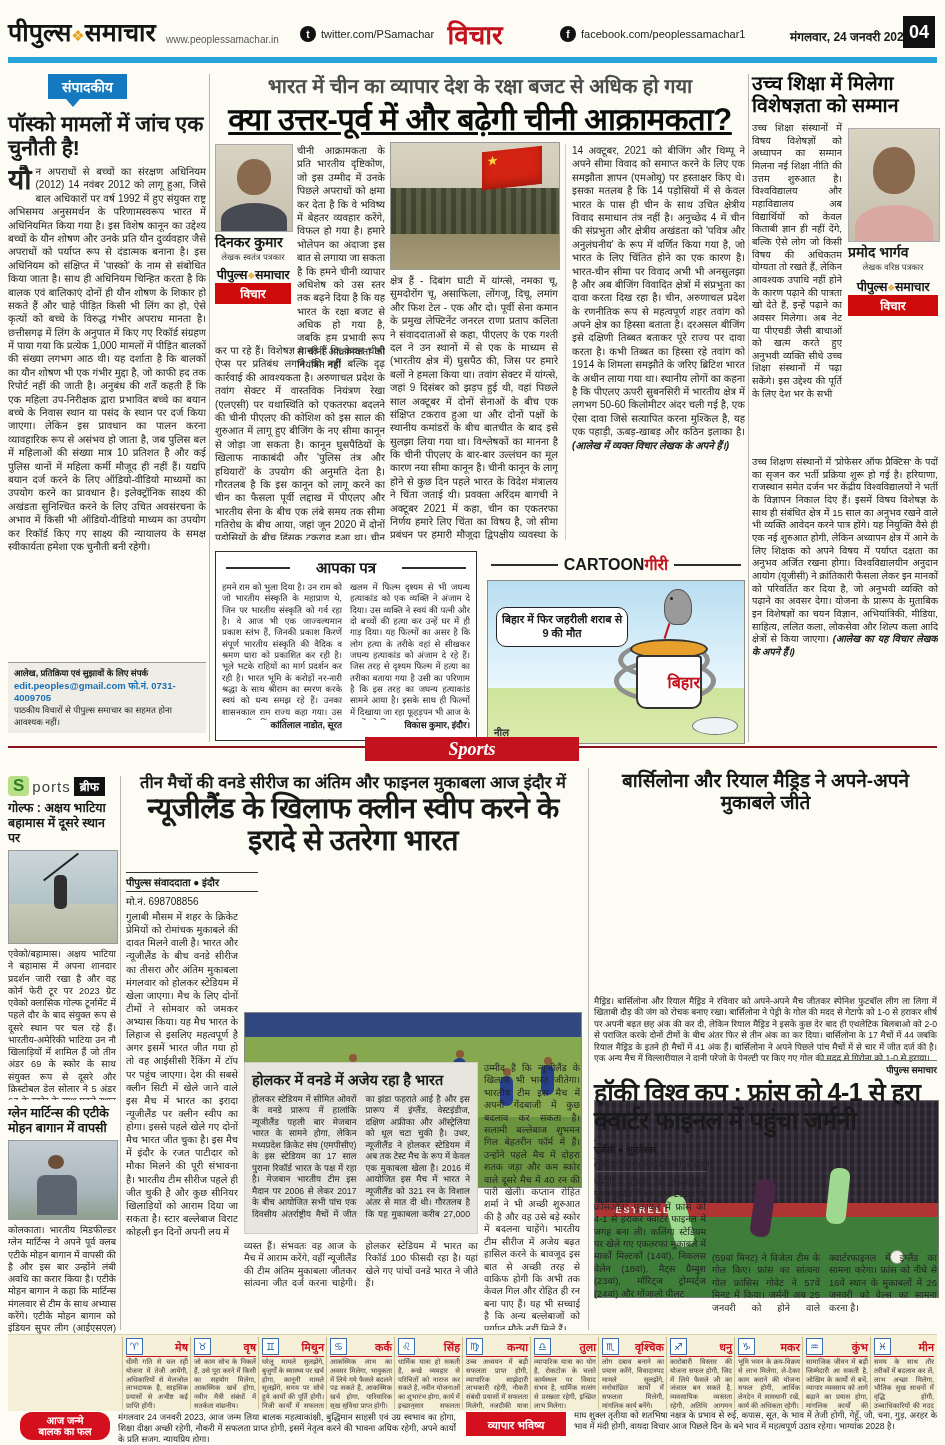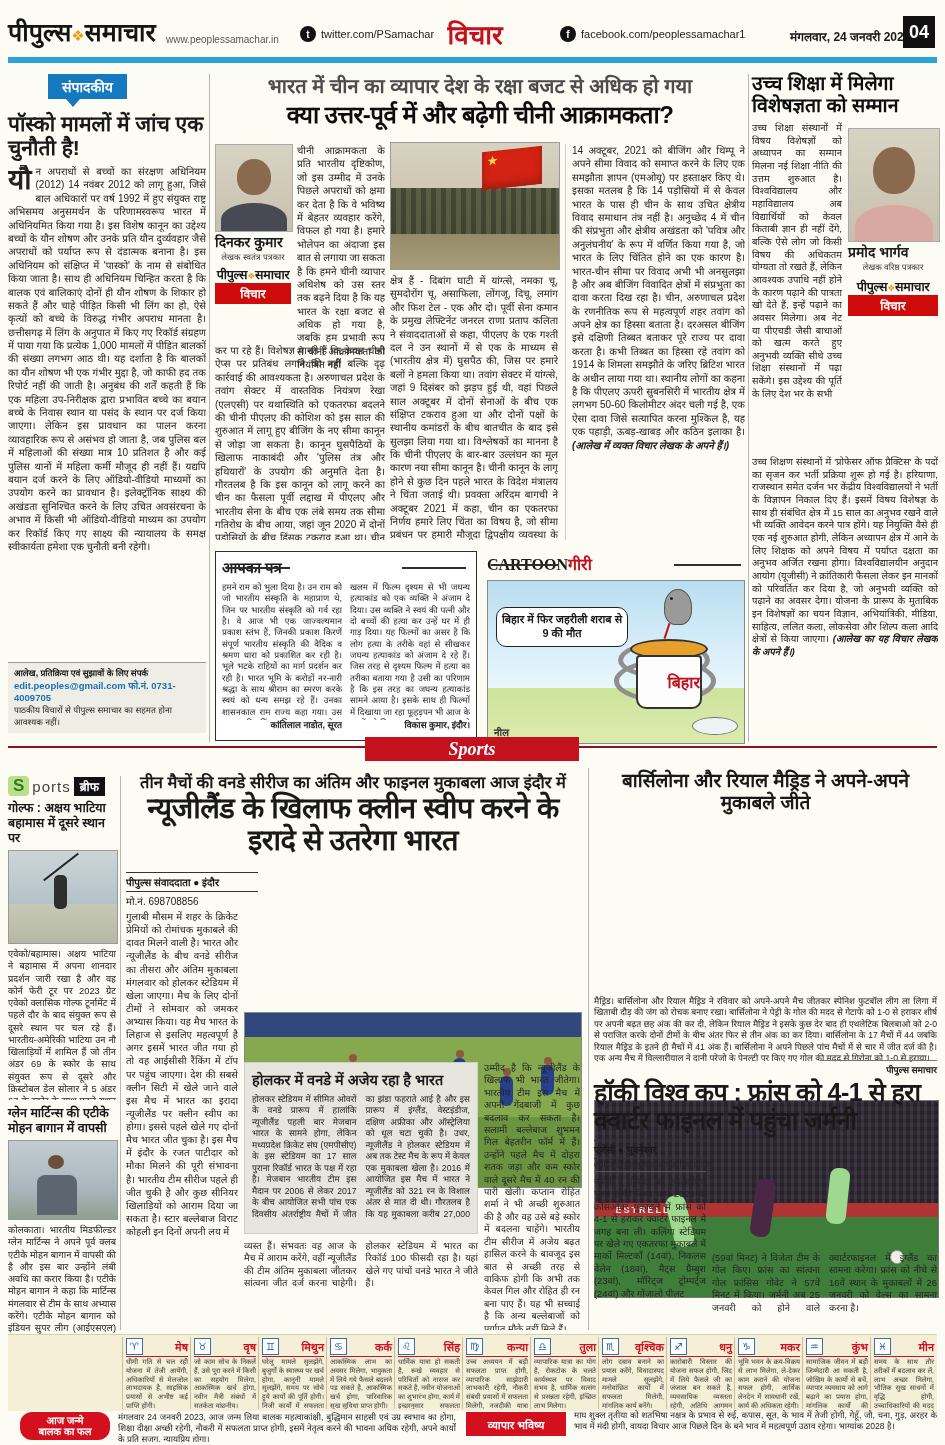--- a/index.html
+++ b/index.html
@@ -25,21 +25,21 @@
   .bluebar{position:absolute;left:8px;right:8px;top:57px;height:6px;background:#2aa3d8;}
   
   .badge{background:#1479bf;color:#fff;font-size:14px;font-weight:700;padding:3px 14px;display:inline-block;}
   .tri{width:0;height:0;border-left:7px solid transparent;border-right:7px solid transparent;border-top:8px solid #1479bf;}
   .ed-head{font-size:21px;line-height:1.15;font-weight:800;}
   .dropcap{float:left;font-size:28px;line-height:.9;font-weight:700;margin:2px 4px 0 0;}
   .contact{background:#efeee6;border-top:1px solid #999;padding:5px 6px;font-size:8.6px;line-height:1.35;}
   .contact .em{color:#1b6fb5;font-weight:700;font-size:9.5px;}
   
   .kicker{font-size:20px;font-weight:700;color:#4c4c4c;}
-  .lead-head{font-size:24px;font-weight:800;color:#0c0c0c;letter-spacing:-.5px;}
+  .lead-head{font-size:31px;font-weight:800;color:#0c0c0c;letter-spacing:-.5px;text-decoration:underline;}
   .portrait{position:relative;background:linear-gradient(#d9d3c4,#c7c0ae);overflow:hidden;border:1px solid #aaa;}
   .portrait::before{content:'';position:absolute;left:50%;top:16%;width:46%;height:42%;margin-left:-23%;
      border-radius:50% 50% 46% 46%;background:#8a6a4f;}
   .portrait::after{content:'';position:absolute;left:50%;bottom:-6%;width:86%;height:38%;margin-left:-43%;
      border-radius:50% 50% 0 0;background:#474a52;}
   .portrait.pink::after{background:#d9a8a0;}
   .aname{font-size:14px;font-weight:700;text-align:left;}
   .arole{font-size:8.5px;text-align:center;color:#333;}
   .brand{font-size:12.5px;font-weight:800;text-align:center;letter-spacing:-.3px;}
   .brand .diamond{color:#e8a11c;font-size:9px;}
@@ -47,21 +47,21 @@
   .photo-soldiers{position:relative;border:1px solid #999;overflow:hidden;
      background:linear-gradient(to bottom,#d8d2c1 0%,#cfc8b4 36%,#5c604a 36%,#4d5138 72%,#968b68 72%,#a89d79 100%);}
   .troops{position:absolute;left:0;top:36%;width:100%;height:36%;
      background:repeating-linear-gradient(90deg,#3b3e2b 0 5px,#5a5e43 5px 10px);opacity:.75;}
   .flag{position:absolute;left:54%;top:5%;width:36%;height:30%;background:#d42313;transform:skewY(-6deg);
      box-shadow:inset 0 -4px 8px rgba(0,0,0,.25);}
   .flag::before{content:'★';position:absolute;left:8%;top:6%;color:#ffd83d;font-size:13px;}
   .closing{font-style:italic;font-weight:700;}
   
   .boxframe{border:1.5px solid #2e2e2e;background:#fff;}
-  .boxtitle{font-size:15px;font-weight:800;position:relative;padding:2px 0;font-family:Liberation Serif, serif;}
+  .boxtitle{font-size:15px;font-weight:800;text-align:center;position:relative;padding:2px 0;}
   .boxtitle::before,.boxtitle::after{content:'';position:absolute;top:50%;height:2px;background:#2e2e2e;width:26%;}
   .boxtitle::before{left:4px;} .boxtitle::after{right:4px;}
   .sig{font-weight:700;text-align:right;}
   .cartoon-art{position:relative;border:1px solid #8a8a8a;overflow:hidden;
      background:linear-gradient(to bottom,#b9def1 0%,#eaf7fd 66%,#cde49b 66%,#dcebae 100%);}
   .bubble{position:absolute;left:8px;top:26px;width:122px;background:#fff;border:1.5px solid #222;
      border-radius:10px;padding:5px 4px;font-size:11px;font-weight:700;text-align:center;line-height:1.25;}
   .pot{position:absolute;right:42px;bottom:34px;width:62px;height:50px;background:#fdfdfd;border:2px solid #333;
      border-radius:4px 4px 10px 10px;display:flex;align-items:center;justify-content:flex-end;}
   .pot-label{color:#c3111e;font-size:16px;font-weight:800;}

